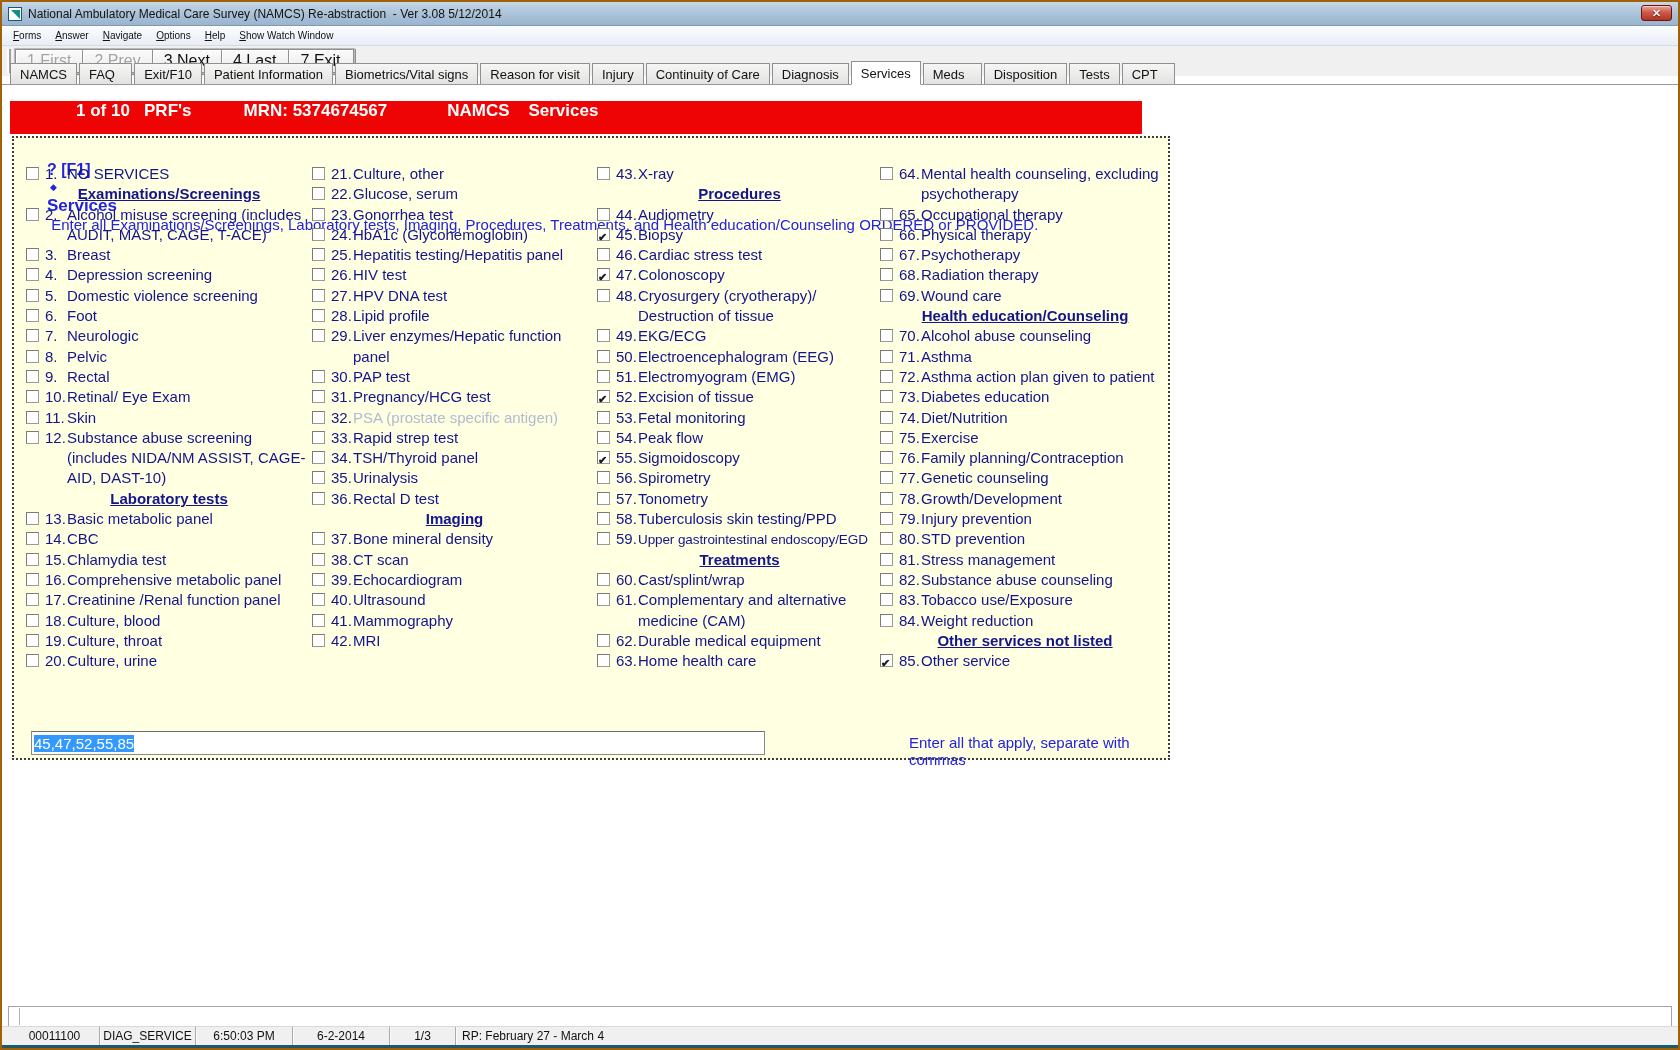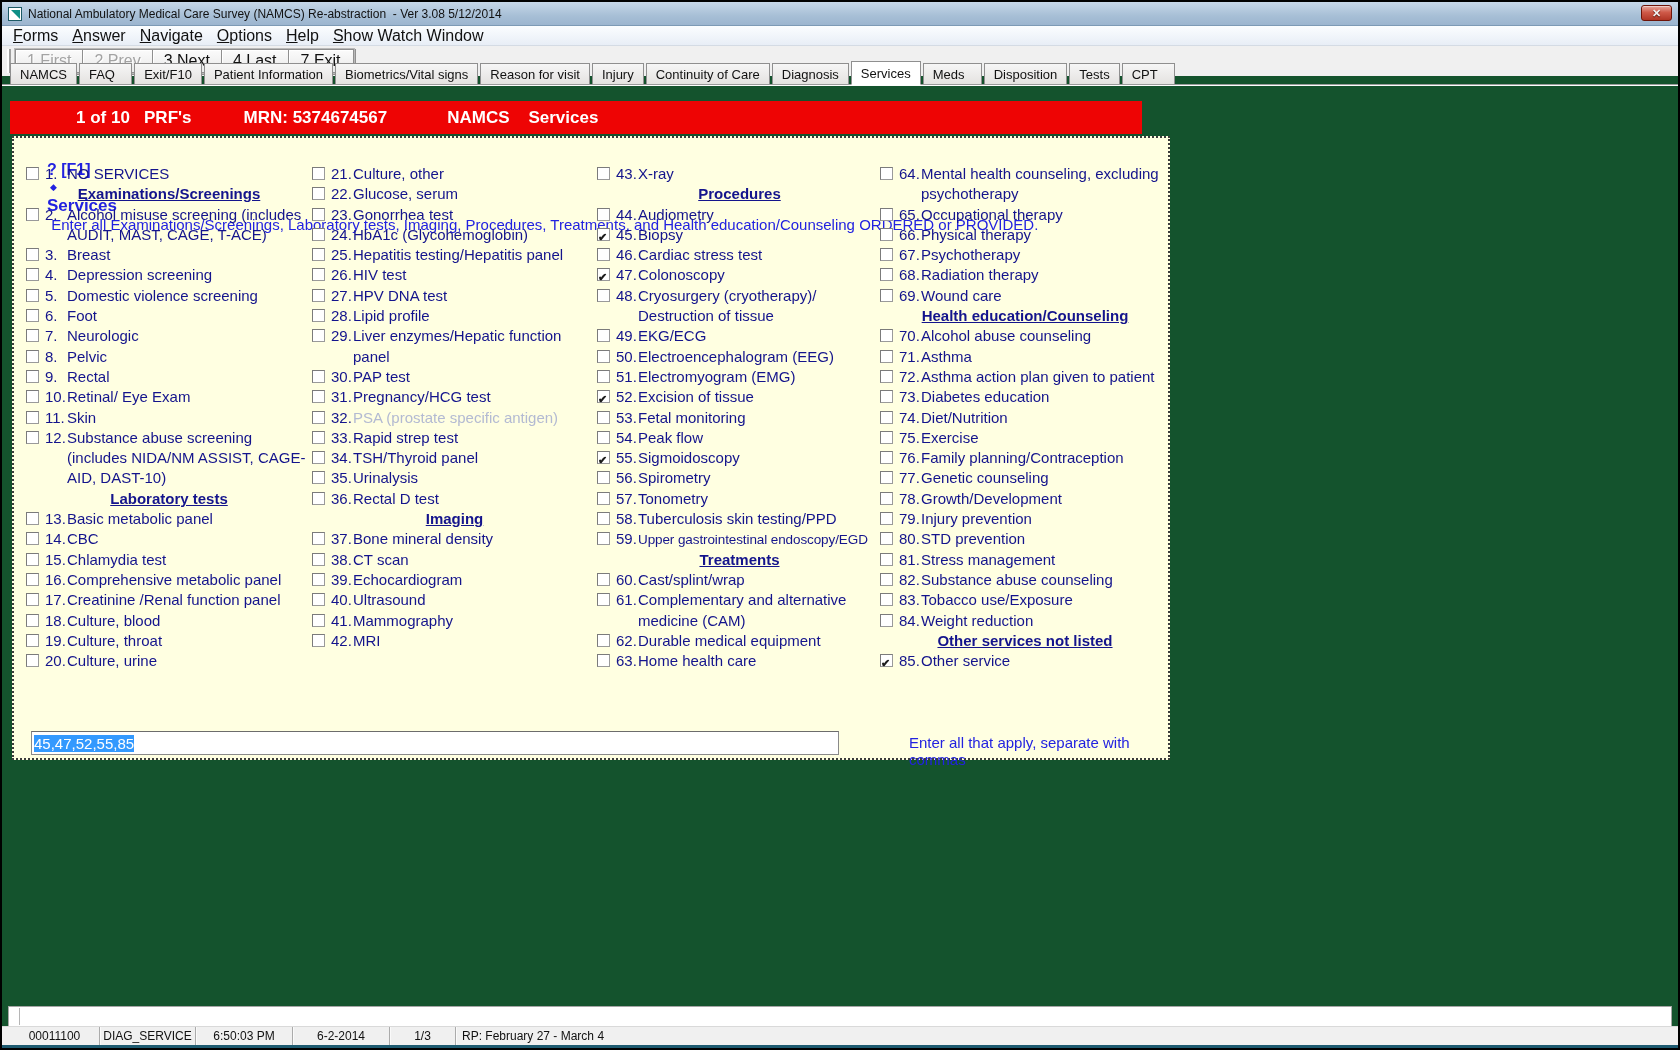--- a/index.html
+++ b/index.html
@@ -1,20 +1,20 @@
 <!DOCTYPE html>
 <html><head>
 <meta charset="utf-8">
 <style>
   html,body{margin:0;padding:0;background:#d8d8d8;}
   *{box-sizing:border-box;}
   #screen{
     position:relative;width:1680px;height:1050px;overflow:hidden;
-    background:#14532d;font-family:"Liberation Sans",sans-serif;
-    border:2px solid #000000;
+    background:#ffffff;font-family:"Liberation Sans",sans-serif;
+    border:2px solid #a16207;
   }
   
   #titlebar{
     position:absolute;left:0;top:0;right:0;height:24px;
     background:linear-gradient(#c6d7e8,#a7bfd6 60%,#9cb5cf);
     display:flex;align-items:center;padding-left:6px;
     border-bottom:1px solid #7d9ab5;
   }
   #appicon{width:14px;height:14px;background:#fff;border:1px solid #1d5a66;position:relative;flex:none;}
   #appicon::after{content:"";position:absolute;left:2px;top:2px;border-left:9px solid transparent;border-top:9px solid #0f8f86;}
@@ -25,21 +25,21 @@
     border:1px solid #6e1408;border-radius:3px;
     display:flex;align-items:center;justify-content:center;
     box-shadow:inset 0 1px 0 rgba(255,255,255,.45);
   }
   #closebtn span{color:#f2f2f2;font-size:11px;font-weight:bold;line-height:1;text-shadow:0 1px 1px #4e0d05;}
   
   #menubar{
     position:absolute;left:0;top:24px;right:0;height:20px;
     background:linear-gradient(#fbfdff,#e8eef6);
     border-bottom:1px solid #d4dbe4;
-    display:flex;align-items:center;padding-left:4px;font-size:16px;color:#101010;
+    display:flex;align-items:center;padding-left:4px;font-size:10px;color:#101010;
   }
   .menu-item{padding:2px 7px;}
   .menu-item u{text-decoration:underline;}
   
   #toolbar{position:absolute;left:0;top:44px;right:0;height:30px;background:#f0f0f0;display:flex;align-items:center;}
   #toolgrip{width:4px;height:24px;margin-left:5px;border-left:2px solid #fff;border-right:2px solid #9f9f9f;}
   #toolbtns{display:flex;margin-left:3px;border:1px solid #b9b9b9;background:#f3f3f3;box-shadow:1px 1px 0 #8f8f8f;}
   .tbtn{
     min-width:66px;height:24px;padding:2px 11px 0 11px;margin:0;
     background:linear-gradient(#fbfbfb,#e9e9e9);
@@ -62,21 +62,21 @@
     border:1px solid #8f8f8f;border-bottom:none;margin-right:2px;white-space:pre;
   }
   .tab.active{
     height:24px;background:#fff;position:relative;z-index:3;margin-bottom:-1px;
     border-bottom:1px solid #fff;padding-top:4px;
   }
   
   #redbar{
     position:absolute;left:8px;top:99px;width:1132px;height:33px;
     background:#ee0404;color:#fff;font-weight:bold;font-size:17px;
-    display:flex;align-items:center;white-space:pre;
+    display:flex;white-space:pre;
   }
   #redbar .seg1{margin-left:66px;}
   #redbar .seg2{margin-left:52px;}
   #redbar .seg3{margin-left:60px;}
   
   #panel{
     position:absolute;left:10px;top:134px;width:1158px;height:624px;
     background:#ffffe1;border:2px dotted #3c3c3c;
   }
   #formheader{position:absolute;left:8px;top:6px;white-space:pre;color:#2222e0;font-size:15px;}
@@ -101,21 +101,21 @@
   }
   .num{flex:none;width:28px;padding-left:6px;}
   .lbl{flex:1;}
   .lbl.small{font-size:13.5px;letter-spacing:-0.1px;padding-top:2px;line-height:18px;}
   .item.disabled .lbl{color:#b3bad2;}
   .section{
     line-height:20.3px;font-size:15px;font-weight:bold;color:#14148c;
     text-decoration:underline;text-align:center;
   }
   #entrybox{
-    position:absolute;left:17px;top:593px;width:808px;height:24px;
+    position:absolute;left:17px;top:593px;width:734px;height:24px;
     background:#fff;border:1px solid #8a8a8a;border-top-color:#6c6c6c;
     font-size:15px;padding:3px 2px 0 2px;color:#000;
   }
   #entrybox .sel{background:#3399fe;color:#fff;}
   #entryhint{position:absolute;left:885px;top:596px;color:#2222e0;font-size:15px;margin-left:10px;}
   
   #bottomstrip{
     position:absolute;left:6px;right:6px;top:1004px;height:21px;
     background:#fff;border:1px solid #a5a5a5;
   }

